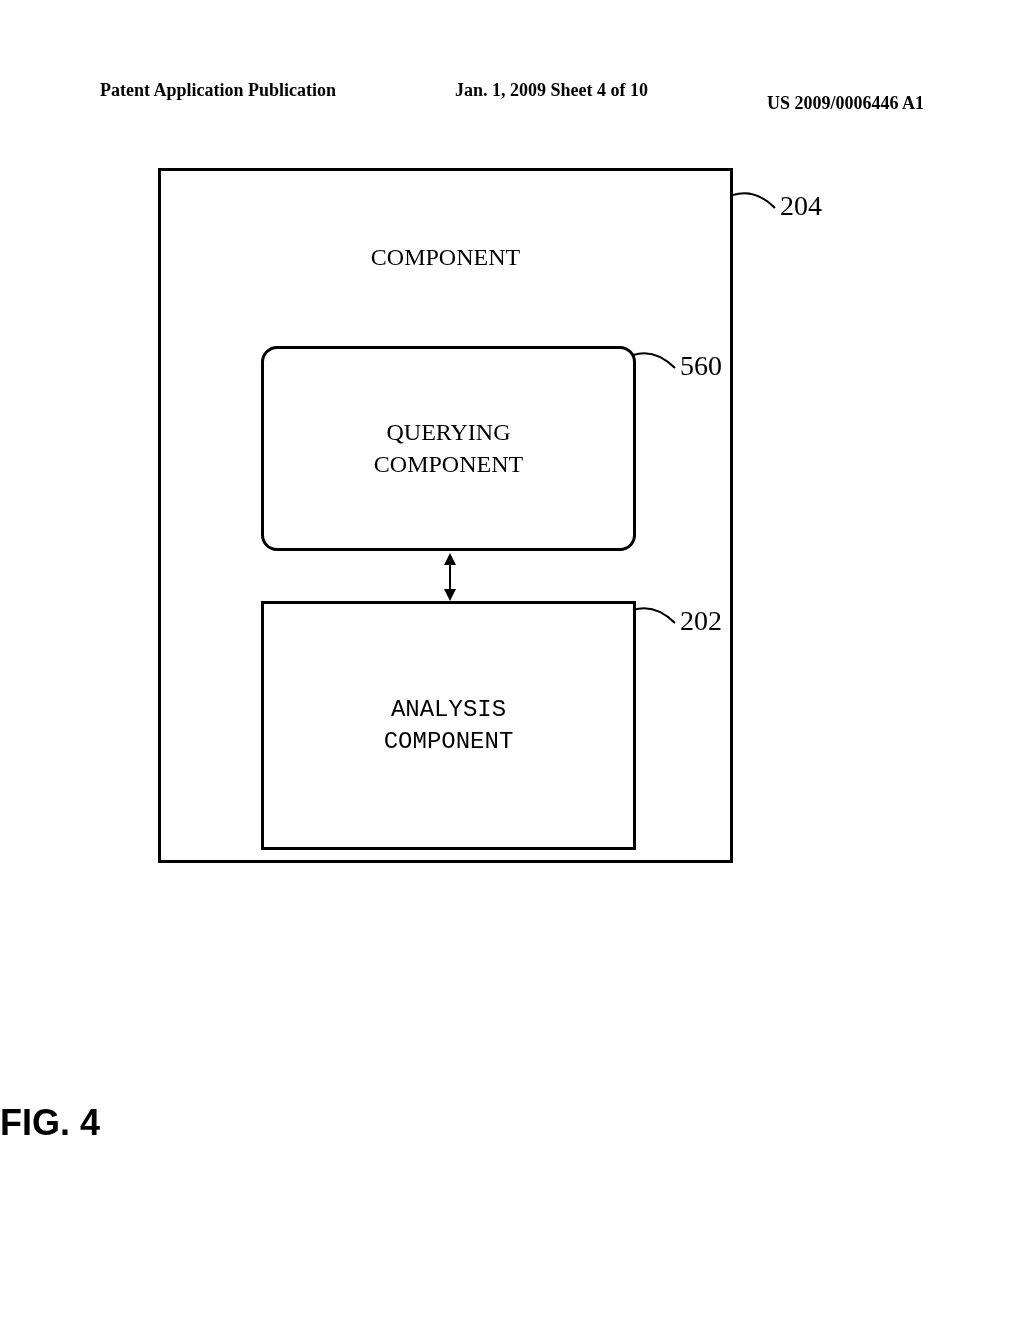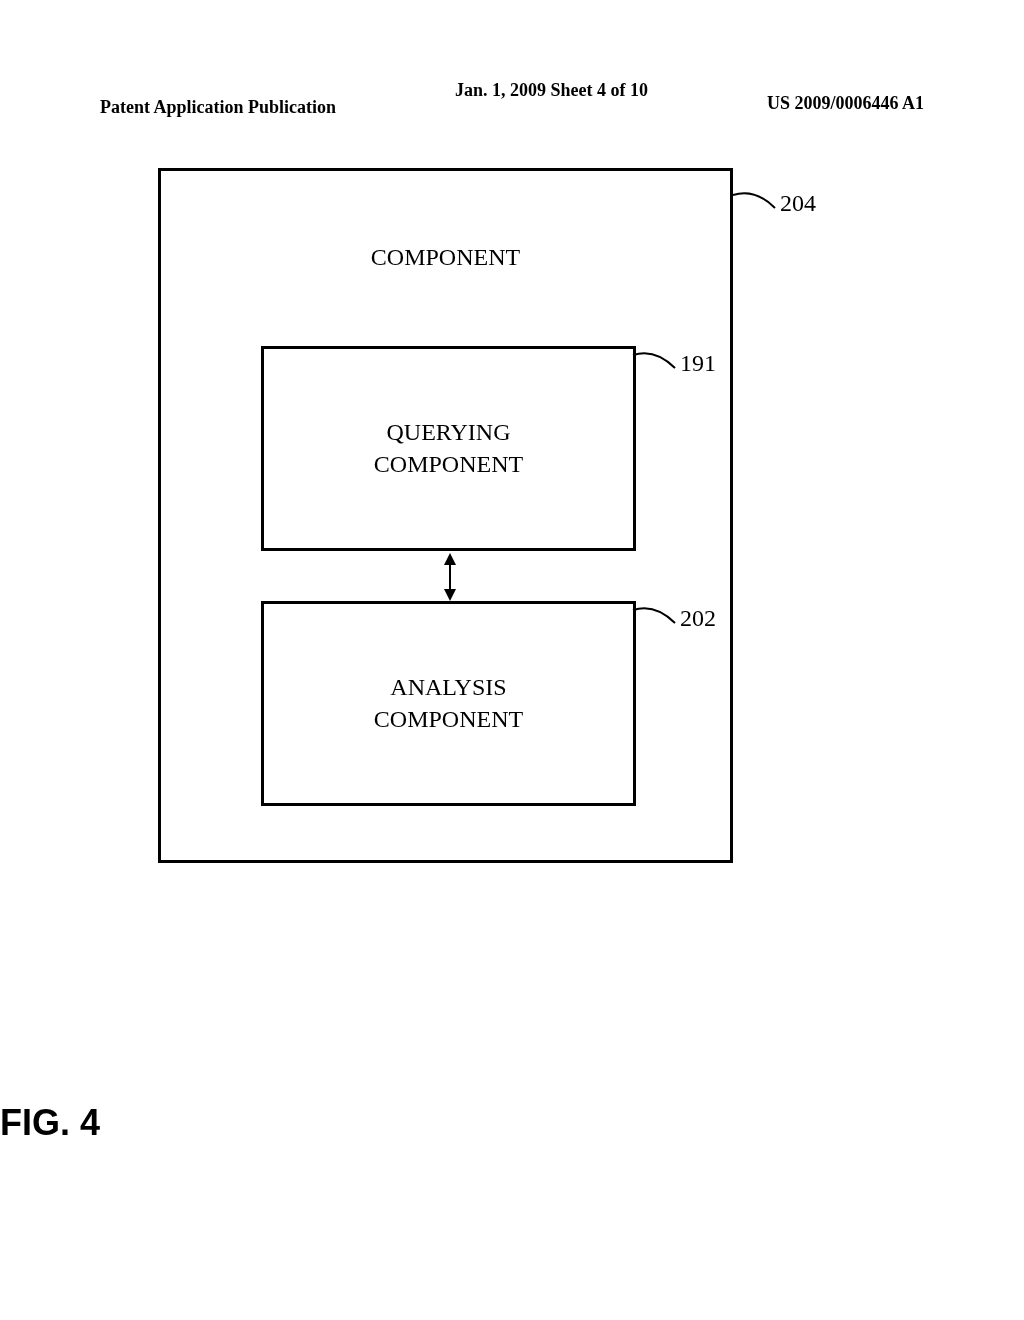--- a/index.html
+++ b/index.html
@@ -20,21 +20,20 @@
       left: 0;
       right: 0;
       display: flex;
       justify-content: space-between;
       font-weight: bold;
       font-size: 18px;
       padding: 0 100px;
     }
     .header-left {
       text-align: left;
-      margin-top: 17px;
     }
     .header-center {
       text-align: right;
     }
     .header-right {
       text-align: left;
       margin-top: 13px;
     }
     .diagram-container {
       position: absolute;
@@ -70,26 +69,28 @@
       justify-content: center;
       text-align: center;
       font-size: 24px;
       line-height: 1.3;
     }
     .querying-box {
       top: 175px;
       left: 100px;
       width: 375px;
       height: 205px;
+      border-radius: 16px;
     }
     .analysis-box {
       top: 430px;
       left: 100px;
       width: 375px;
-      height: 205px;
+      height: 249px;
+      font-family: Liberation Mono, monospace;
     }
     .double-arrow {
       position: absolute;
       top: 382px;
       left: 283px;
       width: 12px;
       height: 48px;
     }
     .arrow-line {
       position: absolute;
@@ -114,21 +115,21 @@
       bottom: 0;
       left: 0;
       width: 0;
       height: 0;
       border-left: 6px solid transparent;
       border-right: 6px solid transparent;
       border-top: 12px solid black;
     }
     .label {
       position: absolute;
-      font-size: 24px;
+      font-size: 28px;
     }
     .label-204 {
       top: 190px;
       left: 780px;
     }
     .label-402 {
       top: 350px;
       left: 680px;
     }
     .label-404 {
@@ -186,20 +187,20 @@
 </div>
 
 <svg class="lead" style="top:188px; left:730px; width:50px; height:40px;">
   <path d="M 3 7 Q 25 0 45 20" stroke="black" stroke-width="2" fill="none"></path>
 </svg>
 <div class="label label-204">204</div>
 
 <svg class="lead" style="top:348px; left:630px; width:50px; height:40px;">
   <path d="M 3 7 Q 25 0 45 20" stroke="black" stroke-width="2" fill="none"></path>
 </svg>
-<div class="label label-402">191</div>
+<div class="label label-402">560</div>
 
 <svg class="lead" style="top:603px; left:630px; width:50px; height:40px;">
   <path d="M 3 7 Q 25 0 45 20" stroke="black" stroke-width="2" fill="none"></path>
 </svg>
 <div class="label label-404">202</div>
 
 <div class="figure-caption">FIG. 4</div>
 
 </body></html>

